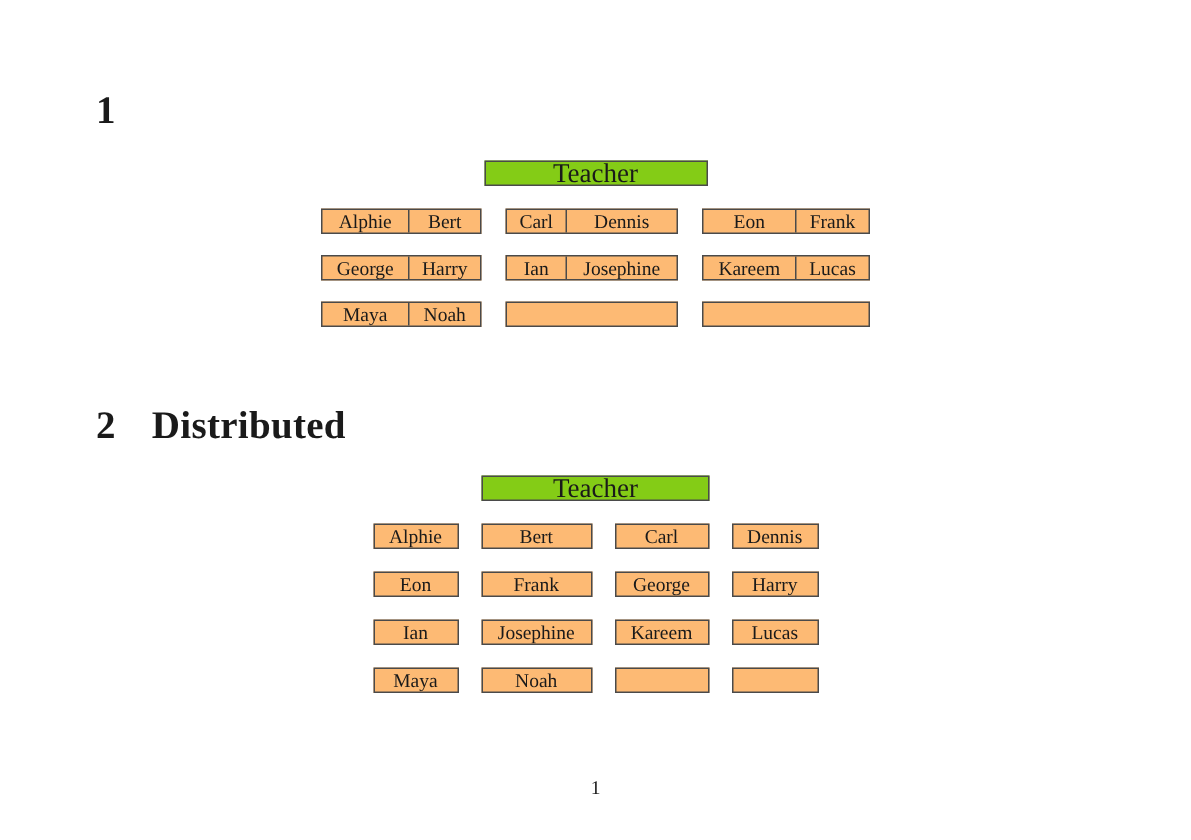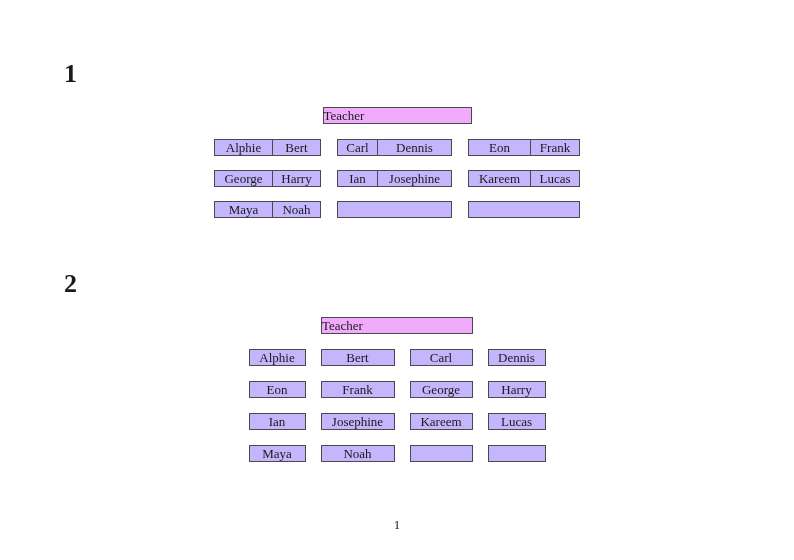--- a/index.html
+++ b/index.html
@@ -14,34 +14,34 @@
   }
   .section-heading .sec-num { margin-right:24px; }
   #heading-1 { top:61px; }
   #heading-2 { top:271px; }
 
   .diagram { position:absolute; left:0; width:794px; display:flex; flex-direction:column; align-items:center; }
   #diagram-classical { top:107px; }
   #diagram-distributed { top:317px; }
 
   .teacher-box {
-    box-sizing:border-box; height:17px; border:1px solid #4a4a4a; background:#f0abfc;
-    font-size:13px; line-height:15px;
+    box-sizing:border-box; height:17px; border:1px solid #4a4a4a; background:#84cc16;
+    text-align:center; font-size:18px; line-height:15px;
   }
   #diagram-classical .teacher-box { width:149px; margin-bottom:15px; }
   #diagram-distributed .teacher-box { width:152px; margin-bottom:15px; }
 
   .desk-row { display:flex; }
   #diagram-classical .desk-row { gap:16px; margin-top:14px; }
   #diagram-classical .desk-row.first { margin-top:0; }
   #diagram-distributed .desk-row { gap:15px; margin-top:15px; }
   #diagram-distributed .desk-row.first { margin-top:0; }
 
   .desk {
-    box-sizing:border-box; height:17px; border:1px solid #4a4a4a; background:#c4b5fd;
+    box-sizing:border-box; height:17px; border:1px solid #4a4a4a; background:#fdba74;
     display:flex; align-items:flex-start;
   }
   .seat {
     font-size:13px; line-height:15px; text-align:center; white-space:nowrap; overflow:hidden;
   }
   .seat.left { border-right:1px solid #4a4a4a; }
   .seat.right { flex:1; }
 
   
   .desk.c1 { width:107px; } .desk.c1 .seat.left { width:57px; }
@@ -111,20 +111,21 @@
       </div>
       <div class="desk c3">
         <span class="seat left"></span>
         <span class="seat right"></span>
       </div>
     </div>
   </div>
 
   <div class="section-heading" id="heading-2">
     <span class="sec-num">2</span>
+    <span class="sec-title">Distributed</span>
   </div>
 
   <div class="diagram" id="diagram-distributed">
     <div class="teacher-box">Teacher</div>
 
     <div class="desk-row first">
       <div class="desk d1">
         <span class="seat solo">Alphie</span>
       </div>
       <div class="desk d2">

